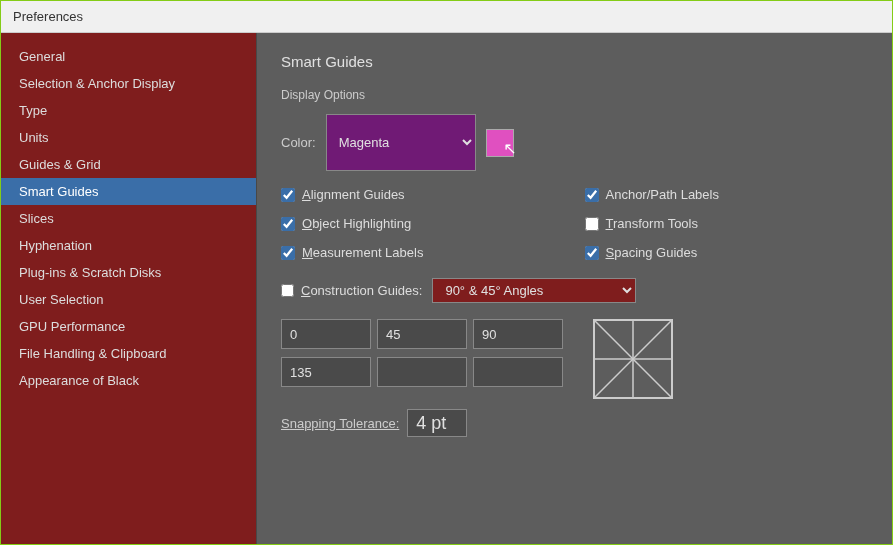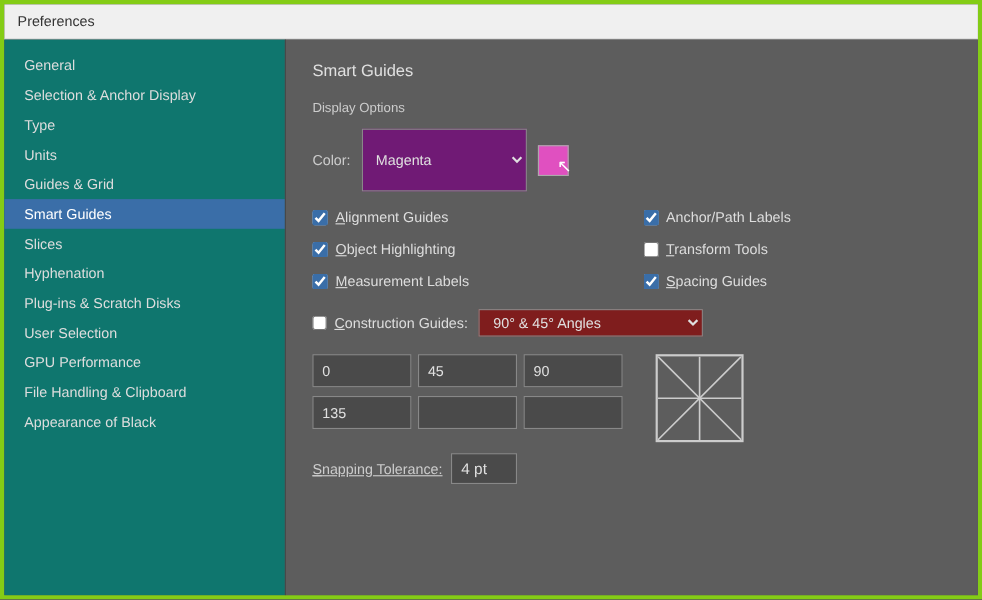--- a/index.html
+++ b/index.html
@@ -9,40 +9,40 @@
       background: #555;
       width: 893px;
       height: 545px;
       overflow: hidden;
     }
     .window {
       width: 893px;
       height: 545px;
       display: flex;
       flex-direction: column;
-      border: 4px solid #84cc16;
+      border: 1px solid #84cc16;
     }
     .title-bar {
       background: #f0f0f0;
       padding: 6px 12px;
       border-bottom: 1px solid #ccc;
       font-size: 13px;
       color: #333;
       height: 32px;
       display: flex;
       align-items: center;
     }
     .content {
       display: flex;
       flex: 1;
       background: #5a5a5a;
     }
     .sidebar {
       width: 255px;
-      background: #0f766e;
+      background: #7f1d1d;
       padding: 10px 0;
       flex-shrink: 0;
     }
     .sidebar-item {
       padding: 6px 18px;
       color: #ddd;
       cursor: pointer;
       font-size: 13px;
       white-space: nowrap;
     }
@@ -191,21 +191,21 @@
     .snapping-label {
       color: #ccc;
       font-size: 13px;
       text-decoration: underline;
     }
     .snapping-input {
       background: #4a4a4a;
       border: 1px solid #888;
       color: #e0e0e0;
       padding: 4px 8px;
-      font-size: 14px;
+      font-size: 18px;
       width: 60px;
       height: 28px;
     }
   </style>
 </head>
 <body>
 
 <div class="window">
   <div class="title-bar">
     <span>Preferences</span>

